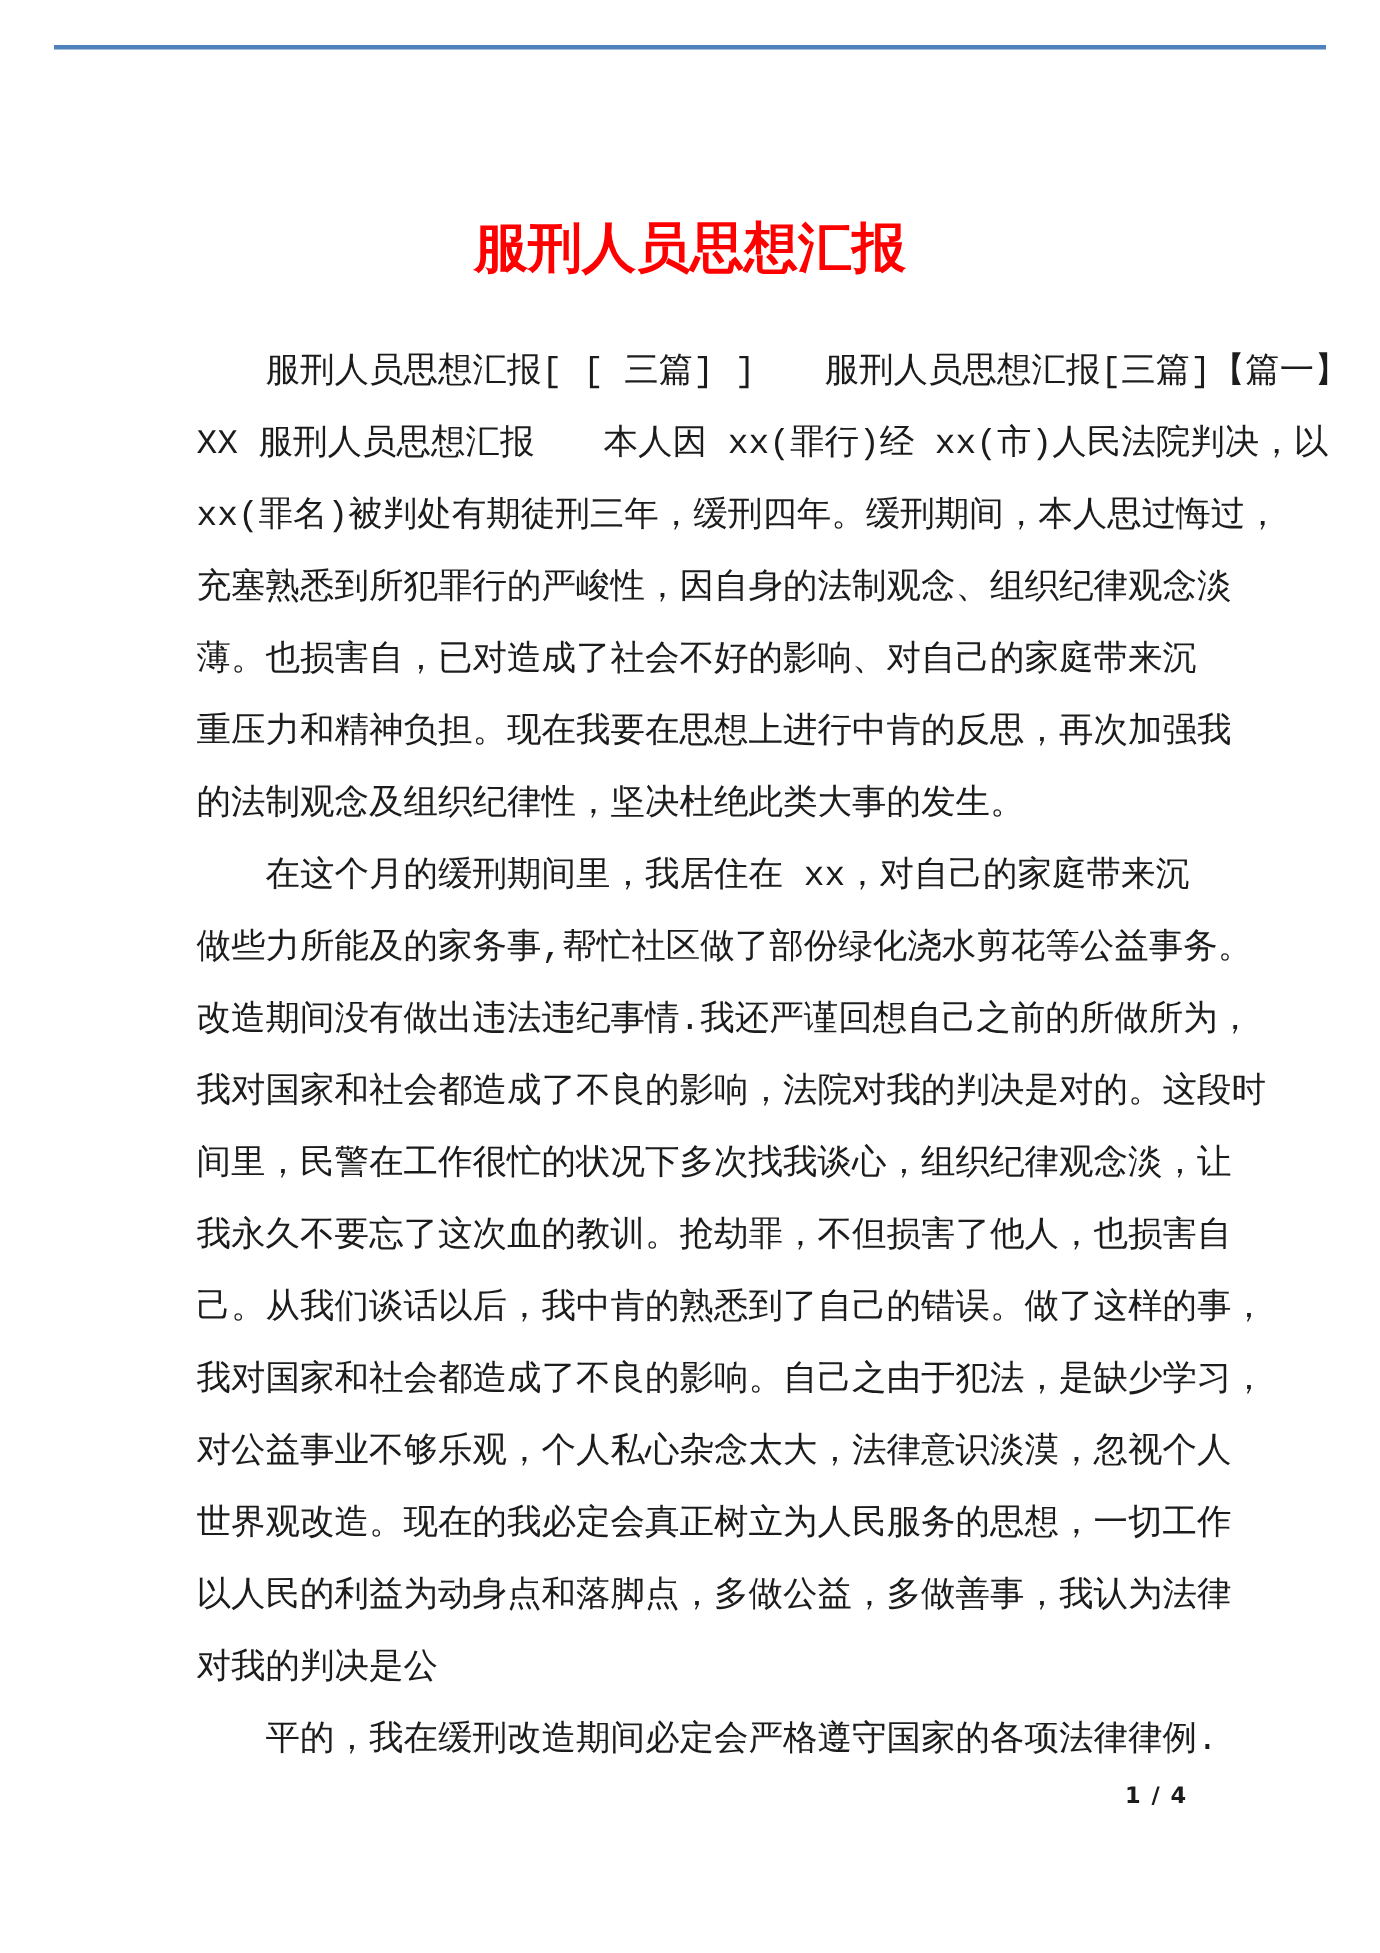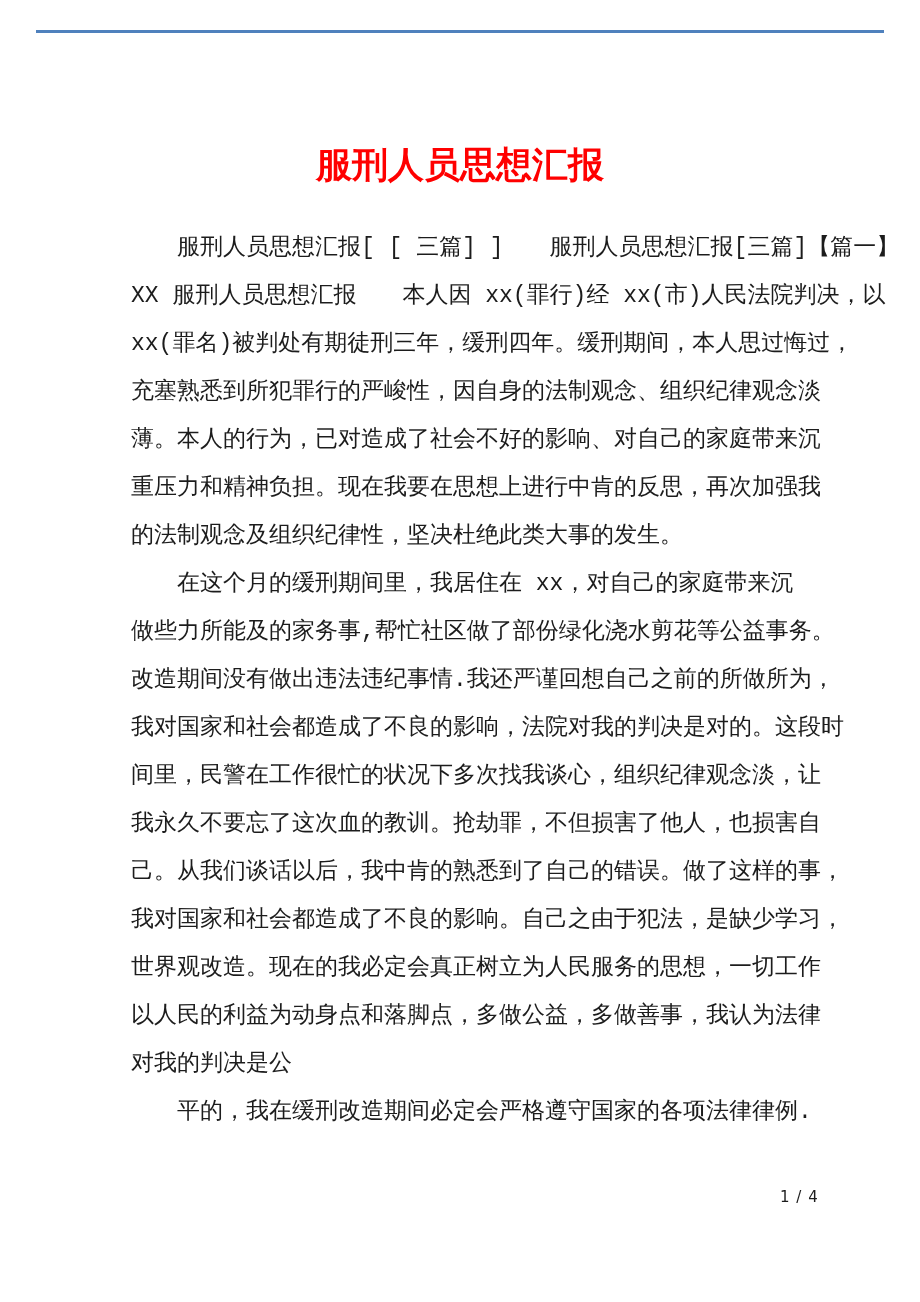--- a/index.html
+++ b/index.html
@@ -49,52 +49,52 @@
     white-space: pre;
     text-align: justify;
     color: #1c1c1c;
     font-family: Liberation Mono, monospace;
   }
   .page-number {
     position: absolute;
     top: 1188px;
     left: 750px;
     font-size: 15px;
-    font-weight: normal;
+    font-weight: bold;
     color: #1c1c1c;
     font-family: "DejaVu Sans", "Liberation Sans", sans-serif;
     letter-spacing: 1px;
-    margin-left: 30px;
   }
 </style>
 </head>
 <body>
 
 <div class="page">
 
   <div class="page-border top" style="background: rgb(79, 129, 189);"></div>
 
   <div class="doc-title" style="color: rgb(255, 0, 0);">服刑人员思想汇报</div>
 
   <div class="body-text">
       <div class="text-line">　　服刑人员思想汇报[ [ 三篇] ]　　服刑人员思想汇报[三篇]【篇一】</div>
       <div class="text-line">XX 服刑人员思想汇报　　本人因 xx(罪行)经 xx(市)人民法院判决，以</div>
       <div class="text-line">xx(罪名)被判处有期徒刑三年，缓刑四年。缓刑期间，本人思过悔过，</div>
       <div class="text-line">充塞熟悉到所犯罪行的严峻性，因自身的法制观念、组织纪律观念淡</div>
-      <div class="text-line">薄。本人的行为，已对造成了社会不好的影响、对自己的家庭带来沉</div>
+      <div class="text-line">薄。也损害自，已对造成了社会不好的影响、对自己的家庭带来沉</div>
       <div class="text-line">重压力和精神负担。现在我要在思想上进行中肯的反思，再次加强我</div>
       <div class="text-line">的法制观念及组织纪律性，坚决杜绝此类大事的发生。</div>
       <div class="text-line">　　在这个月的缓刑期间里，我居住在 xx，对自己的家庭带来沉</div>
       <div class="text-line">做些力所能及的家务事,帮忙社区做了部份绿化浇水剪花等公益事务。</div>
       <div class="text-line">改造期间没有做出违法违纪事情.我还严谨回想自己之前的所做所为，</div>
       <div class="text-line">我对国家和社会都造成了不良的影响，法院对我的判决是对的。这段时</div>
       <div class="text-line">间里，民警在工作很忙的状况下多次找我谈心，组织纪律观念淡，让</div>
       <div class="text-line">我永久不要忘了这次血的教训。抢劫罪，不但损害了他人，也损害自</div>
       <div class="text-line">己。从我们谈话以后，我中肯的熟悉到了自己的错误。做了这样的事，</div>
       <div class="text-line">我对国家和社会都造成了不良的影响。自己之由于犯法，是缺少学习，</div>
+      <div class="text-line">对公益事业不够乐观，个人私心杂念太大，法律意识淡漠，忽视个人</div>
       <div class="text-line">世界观改造。现在的我必定会真正树立为人民服务的思想，一切工作</div>
       <div class="text-line">以人民的利益为动身点和落脚点，多做公益，多做善事，我认为法律</div>
       <div class="text-line">对我的判决是公</div>
       <div class="text-line">　　平的，我在缓刑改造期间必定会严格遵守国家的各项法律律例.</div>
     </div>
 
   <div class="page-number">1 / 4</div>
 
   <div class="page-border bottom" style="background: rgb(79, 129, 189);"></div>
 

